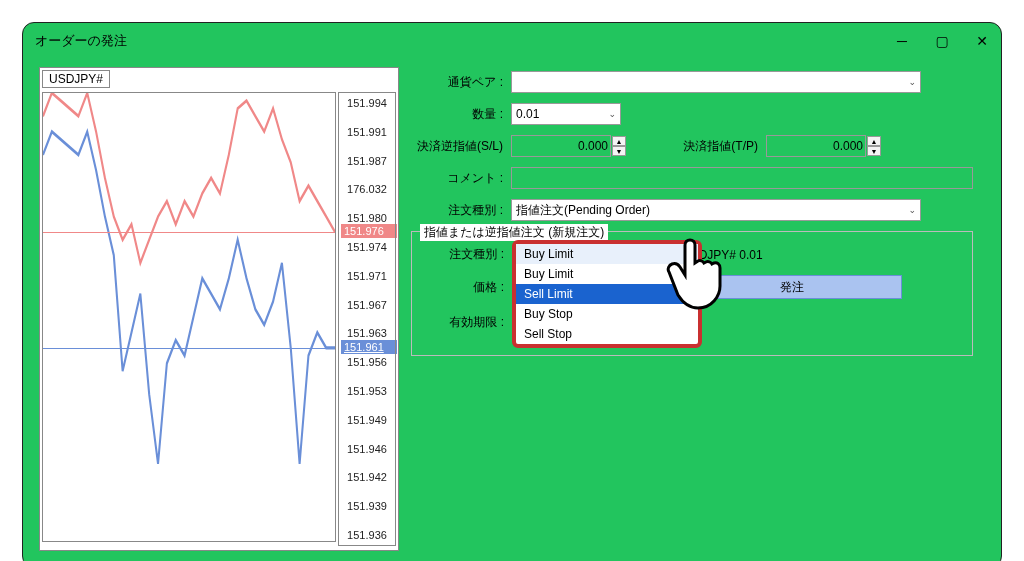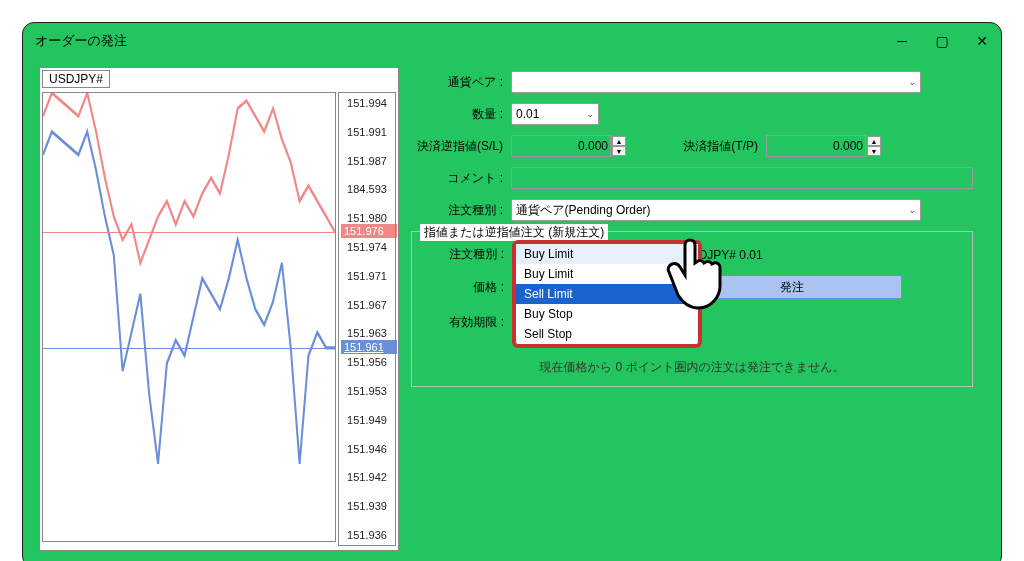--- a/index.html
+++ b/index.html
@@ -20,21 +20,21 @@
 .price-tag.blue{background:#6a8fd8}
 .chart-line-red{position:absolute;left:0;right:0;border-top:1px solid #f08888}
 .chart-line-blue{position:absolute;left:0;right:0;border-top:1px solid #6a8fd8}
 svg.chart-svg{position:absolute;inset:0;width:100%;height:100%}
 .form-panel{flex:1;padding:4px 12px;position:relative}
 .row{display:flex;align-items:center;margin-bottom:10px}
 .lab{width:100px;text-align:right;padding-right:8px}
 .sel,.inp{border:1px solid #999;background:#fff;height:22px;padding:0 4px;display:flex;align-items:center}
 .sel{width:410px;position:relative}
 .sel .arrow{margin-left:auto;font-size:9px;color:#555}
-.sel.short{width:88px}
+.sel.short{width:110px}
 .num{border:1px solid #999;height:22px;width:100px;display:flex;align-items:center;justify-content:flex-end;padding:0 2px}
 .spin{display:flex;flex-direction:column;margin-left:1px}
 .spin div{width:14px;height:10px;border:1px solid #999;font-size:7px;display:flex;align-items:center;justify-content:center;background:#f4f4f4;cursor:pointer}
 .comment-inp{border:1px solid #999;height:22px;flex:1}
 .fieldset{border:1px solid #bbb;margin-top:8px;padding:14px 10px 10px 10px;position:relative}
 .legend{position:absolute;top:-8px;left:8px;background:#fff;padding:0 4px}
 .subrow{display:flex;align-items:center;margin-bottom:12px}
 .subrow .lab{width:90px}
 .btn-submit{background:#aac3f0;border:1px solid #6a8fd8;height:24px;width:220px;text-align:center;line-height:22px;cursor:pointer}
 .note{text-align:center;margin-top:26px;color:#333;font-size:12px}
@@ -69,21 +69,21 @@
         </svg>
         <div class="chart-line-red" id="ask-line" style="top: 31.0345%;"></div>
         <div class="chart-line-blue" id="bid-line" style="top: 56.8966%;"></div>
         <div class="price-tag red" id="ask-tag" style="top: calc(31.0345% - 8px);">151.976</div>
         <div class="price-tag blue" id="bid-tag" style="top: calc(56.8966% - 8px); text-decoration: underline;">151.961</div>
       </div>
       <div class="chart-scale" id="scale">
           <div class="tick">151.994</div>
           <div class="tick">151.991</div>
           <div class="tick">151.987</div>
-          <div class="tick">184.593</div>
+          <div class="tick">176.032</div>
           <div class="tick">151.980</div>
           <div class="tick">151.974</div>
           <div class="tick">151.971</div>
           <div class="tick">151.967</div>
           <div class="tick">151.963</div>
           <div class="tick">151.956</div>
           <div class="tick">151.953</div>
           <div class="tick">151.949</div>
           <div class="tick">151.946</div>
           <div class="tick">151.942</div>
@@ -125,21 +125,21 @@
           <div>▼</div>
         </div>
       </div>
       <div class="row">
         <div class="lab">コメント :</div>
         <div class="comment-inp"></div>
       </div>
       <div class="row">
         <div class="lab">注文種別 :</div>
         <div class="sel">
-          <span>通貨ペア(Pending Order)</span>
+          <span>指値注文(Pending Order)</span>
           <span class="arrow">⌄</span>
         </div>
       </div>
 
       <div class="fieldset">
         <div class="legend">指値または逆指値注文 (新規注文)</div>
         <div class="subrow">
           <div class="lab">注文種別 :</div>
           <div style="width:170px"></div>
           <span>USDJPY# 0.01</span>
@@ -148,21 +148,20 @@
           <div class="lab">価格 :</div>
           <div style="width:170px"></div>
           <div class="btn-submit">発注</div>
         </div>
         <div class="subrow">
           <div class="lab">有効期限 :</div>
           <div class="sel short" style="width:140px;color:#999">
             <span>2025.02.10 09:2</span>
           </div>
         </div>
-        <div class="note">現在価格から 0 ポイント圏内の注文は発注できません。</div>
 
         <div class="dropdown-box" style="left:100px;top:8px;width:190px">
           <div class="dd-item sel-top">Buy Limit</div>
           <div id="dd-list">
               <div class="dd-item">Buy Limit</div>
               <div class="dd-item sel-hl">Sell Limit</div>
               <div class="dd-item">Buy Stop</div>
               <div class="dd-item">Sell Stop</div>
             </div>
         </div>

